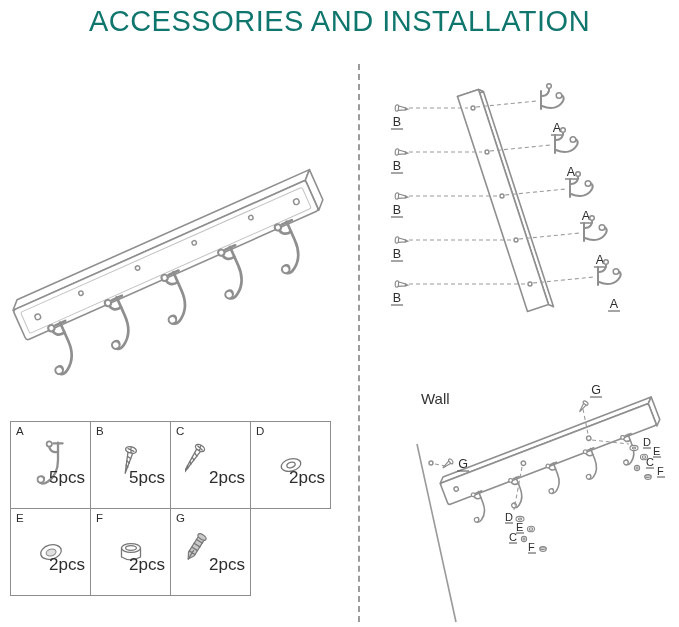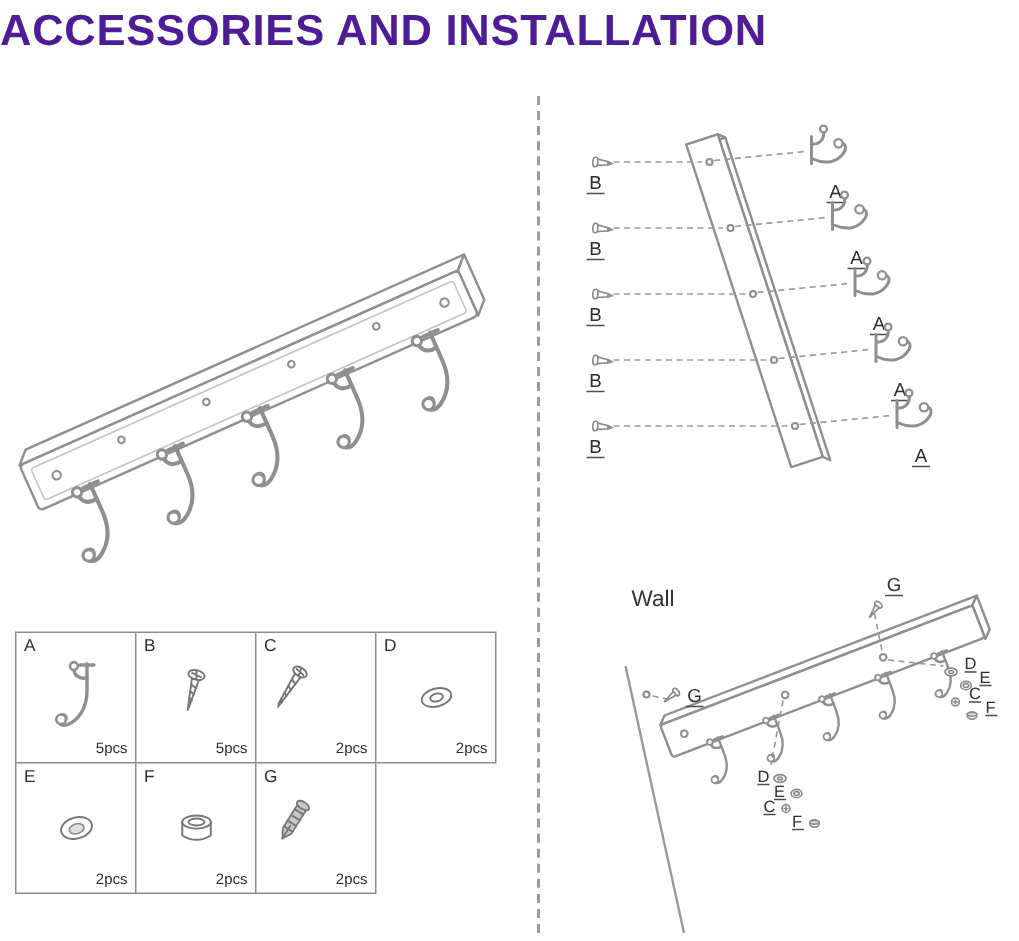--- a/index.html
+++ b/index.html
@@ -1,22 +1,22 @@
 <!DOCTYPE html>
 <html><head>
 <meta charset="utf-8">
 <style>
   * { margin:0; padding:0; box-sizing:border-box; }
   html,body { background:#fff; }
   body { width:679px; height:627px; position:relative; overflow:hidden;
          font-family:"Liberation Sans", sans-serif; }
   .page { position:absolute; inset:0; background:#fff; }
 
-  .title { position:absolute; top:5px; left:0; width:100%; 
-           font-size:29px; font-weight:bold; color:#4c1d95; letter-spacing:0.5px; }
+  .title { position:absolute; top:5px; left:0; width:100%; text-align:center;
+           font-size:29px; font-weight:normal; color:#0f766e; letter-spacing:0.5px; }
 
   .divider { position:absolute; left:358px; top:64px; height:558px; width:0;
              border-left:2px dashed #9b9b9b; }
 
   .rack-wrap     { position:absolute; left:2px;   top:70px;  }
   .exploded-wrap { position:absolute; left:383px; top:62px;  }
   .install-wrap  { position:absolute; left:393px; top:382px; }
 
   
   .ln   { fill:none; stroke:#8f8f8f; stroke-width:2; stroke-linecap:round; stroke-linejoin:round; }
@@ -38,21 +38,21 @@
   .icon-fill { fill:#fff; stroke:#777; stroke-width:1.3; stroke-linejoin:round; }
 
   
   .parts-table { position:absolute; left:10px; top:421px; }
   .pt-row  { display:flex; }
   .pt-cell { width:81px; height:88px; border:1px solid #8d8d8d; position:relative;
              background:#fff; margin-left:-1px; }
   .pt-cell:first-child { margin-left:0; }
   .pt-row + .pt-row .pt-cell { margin-top:-1px; }
   .pt-label { position:absolute; top:3px; left:5px;  font-size:11.5px; color:#2d2d2d; }
-  .pt-qty   { position:absolute; bottom:3px; right:5px; font-size:10px; color:#2d2d2d; }
+  .pt-qty   { position:absolute; bottom:20px; right:5px; font-size:17px; color:#2d2d2d; }
   .pt-icon  { position:absolute; top:15px; left:14px; }
 </style>
 </head>
 <body>
 
 <div class="page">
 
   <div class="title">ACCESSORIES AND INSTALLATION</div>
   <div class="divider"></div>
 

